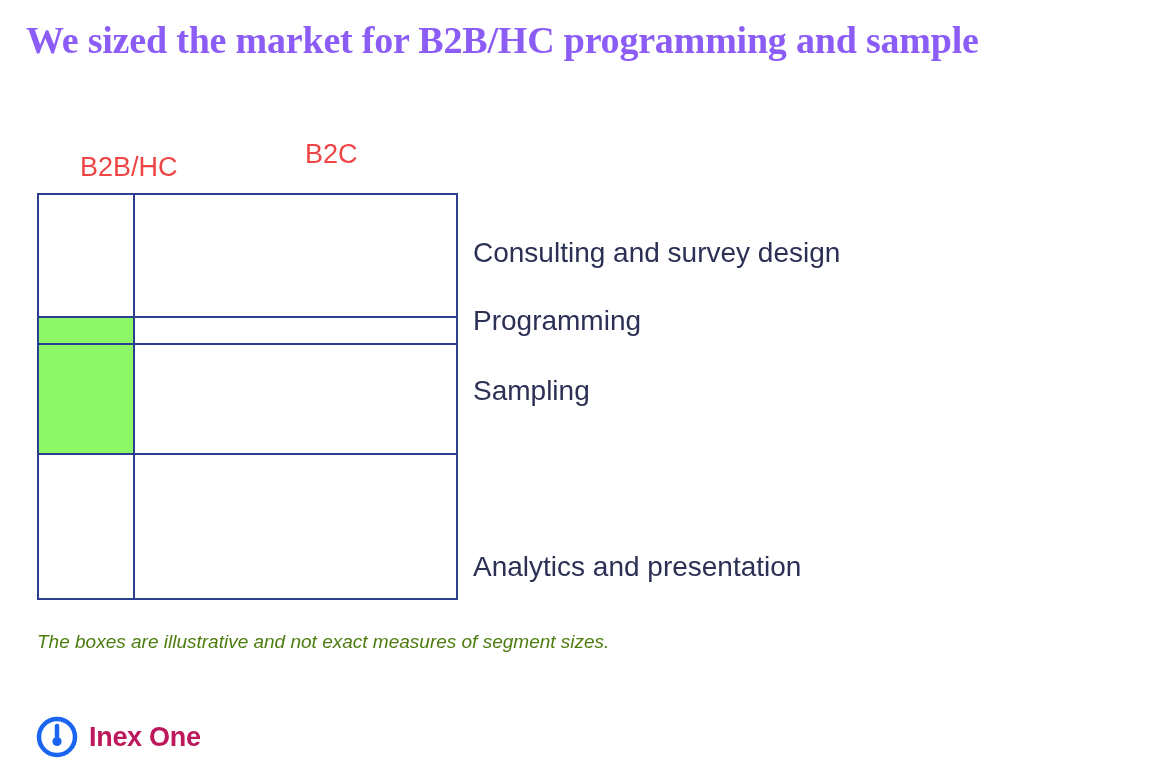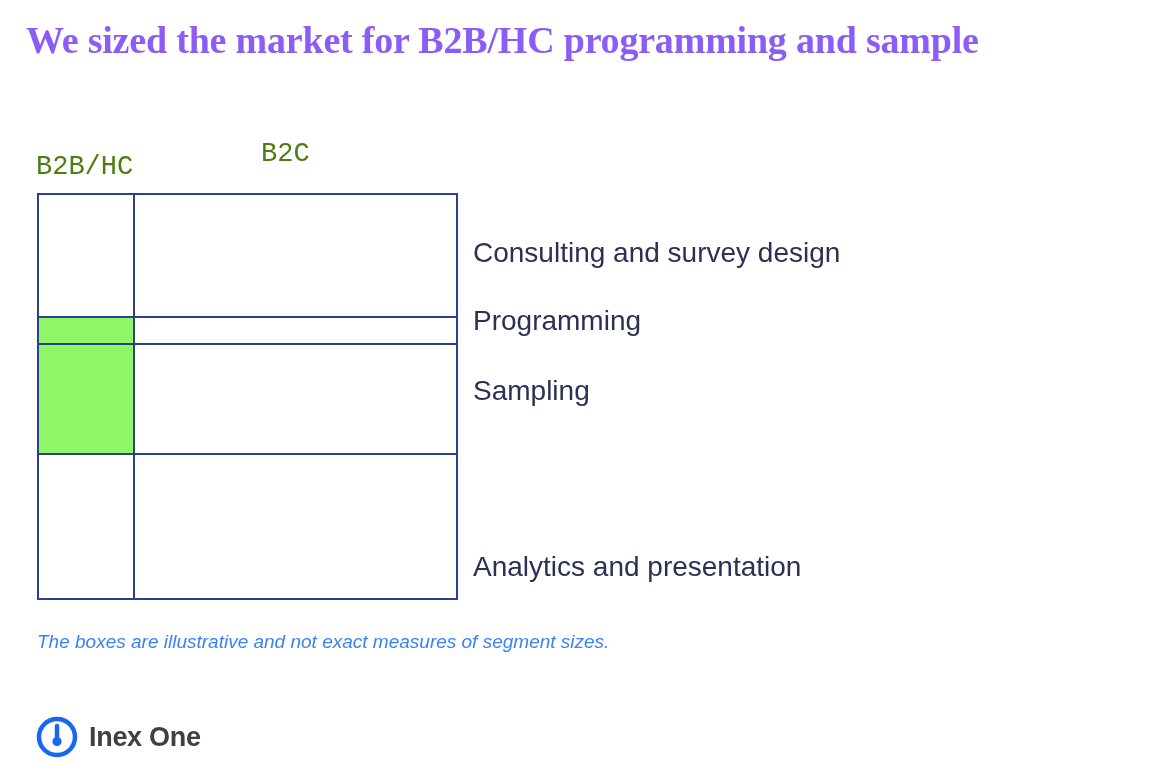--- a/index.html
+++ b/index.html
@@ -27,22 +27,23 @@
     font-size: 38px;
     letter-spacing: -0.2px;
     color: #8b5cf6;
     white-space: nowrap;
   }
 
   
   .col-head {
     position: absolute;
     font-size: 27px;
-    color: #4d7c0f;
-    font-family: Liberation Mono, monospace;
+    color: #ef4444;
+    font-family: Liberation Sans, sans-serif;
+    margin-left: 44px;
   }
   #col-head-0 { left: 36px; top: 152px; }
   #col-head-1 { left: 261px; top: 139px; }
 
   
   .matrix {
     position: absolute;
     left: 37px;
     top: 193px;
     width: 421px;
@@ -85,41 +86,41 @@
     white-space: nowrap;
   }
 
   
   .footnote {
     position: absolute;
     left: 37px;
     top: 631px;
     font-size: 19px;
     font-style: italic;
-    color: #3b82f6;
+    color: #4d7c0f;
   }
 
   
   .logo-wrap {
     position: absolute;
     left: 36px;
     top: 716px;
     display: flex;
     align-items: center;
     gap: 11px;
   }
   .logo-mark {
     width: 42px;
     height: 42px;
     display: block;
   }
   .logo-text {
     font-size: 27px;
     font-weight: bold;
-    color: #404040;
+    color: #be185d;
     letter-spacing: -0.3px;
   }
 </style>
 </head>
 <body>
 
 <div class="slide-title">We sized the market for B2B/HC programming and sample</div>
 
 <div class="col-head" id="col-head-0">B2B/HC</div>
 <div class="col-head" id="col-head-1">B2C</div>

